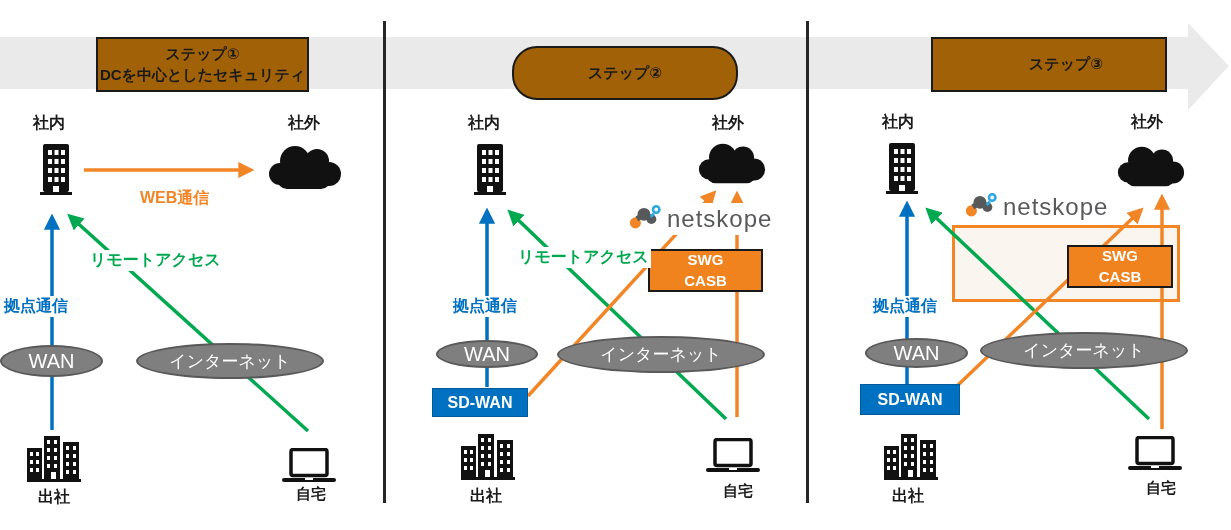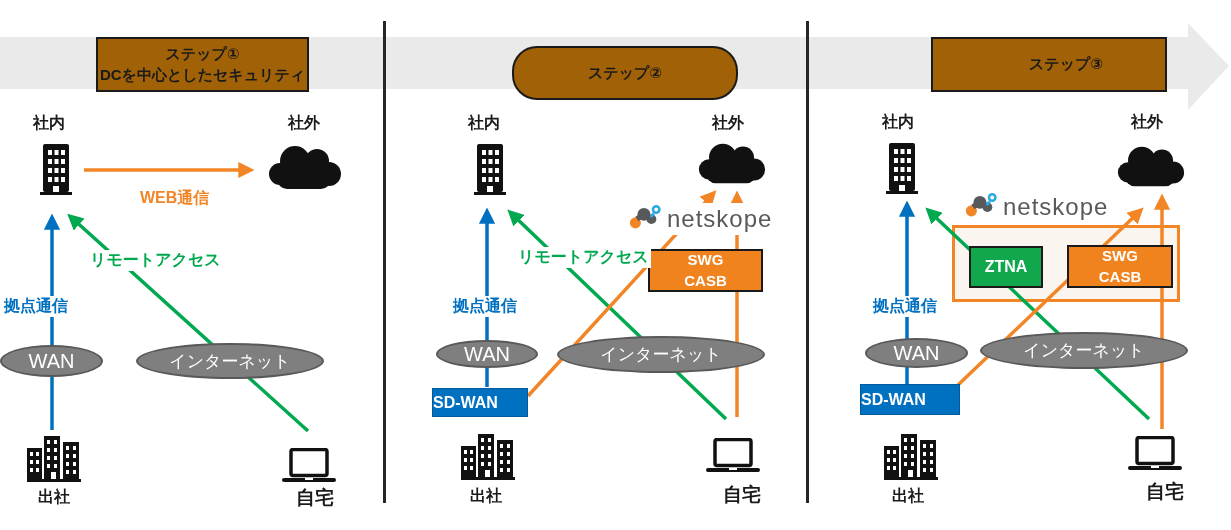--- a/index.html
+++ b/index.html
@@ -16,40 +16,40 @@
     display:flex;flex-direction:column;align-items:center;justify-content:center;
     font-weight:bold;font-size:15px;line-height:1.35;text-align:center;
   }
   
   #wires{position:absolute;left:0;top:0;z-index:1;}
   
   .jp-lbl{position:absolute;font-weight:bold;font-size:16px;z-index:2;background:#fff;padding:0 2px;white-space:nowrap;}
   .jp-lbl.blue{color:#0070C0;}
   .jp-lbl.green{color:#00A94F;}
   .jp-lbl.orange{color:#F28627;margin-top:47px;}
-  .jp-lbl.small{font-size:19px;}
+  .jp-lbl.small{font-size:15px;}
   .ellipse{
     position:absolute;border-radius:50%;background:#7F7F7F;border:2px solid #595959;
     display:flex;align-items:center;justify-content:center;color:#fff;z-index:2;box-sizing:border-box;
   }
   .ellipse.wan{font-size:20px;}
   .ellipse.inet{font-size:17px;}
   .orange-box{
     position:absolute;background:#F0831E;border:2px solid #1a1a1a;z-index:2;box-sizing:border-box;
     display:flex;flex-direction:column;align-items:center;justify-content:center;
     color:#fff;font-weight:bold;font-size:15px;line-height:1.35;
   }
   .green-box{
     position:absolute;background:#11A74D;border:2px solid #1a1a1a;z-index:2;box-sizing:border-box;
     display:flex;align-items:center;justify-content:center;
     color:#fff;font-weight:bold;font-size:16px;
   }
   .sdwan-box{
     position:absolute;background:#0070C0;border:1px solid #005A9B;z-index:2;box-sizing:border-box;
-    display:flex;align-items:center;color:#fff;font-weight:bold;font-size:16px;
+    display:flex;align-items:center;justify-content:center;color:#fff;font-weight:bold;font-size:16px;
   }
   .sse-container{
     position:absolute;background:#FAF6EF;border:3px solid #F28627;z-index:0;box-sizing:border-box;
   }
   .icon{position:absolute;z-index:2;line-height:0;}
   .netskope{
     position:absolute;z-index:2;background:#fff;display:flex;align-items:center;gap:6px;padding:1px 3px;
   }
   .netskope .wordmark{font-size:24px;color:#58595B;letter-spacing:1px;font-weight:400;line-height:1;}
 </style>
@@ -337,23 +337,20 @@
     <span><svg width="32" height="26" viewBox="0 0 30 24">
           <circle cx="6" cy="17.5" r="5.2" fill="#F28627"></circle>
           <rect x="7" y="9" width="9" height="5" fill="#58595B" transform="rotate(-35 11 12)"></rect>
           <circle cx="14" cy="9.5" r="6" fill="#58595B"></circle>
           <circle cx="21" cy="14" r="4.6" fill="#58595B"></circle>
           <circle cx="25.5" cy="5" r="3" fill="#fff" stroke="#2BA9E0" stroke-width="2.4"></circle>
           <rect x="20.5" y="8.2" width="2.6" height="4.5" fill="#2BA9E0" transform="rotate(40 21.8 10.4)"></rect>
         </svg></span>
     <span class="wordmark">netskope</span>
   </div>
-  <div class="green-box" style="left:969px;top:246px;width:74px;height:42px;">
-      <span>ZTNA</span>
-    </div>
   <div class="orange-box" style="left:1067px;top:245px;width:106px;height:43px;">
     <div>SWG</div>
     <div>CASB</div>
   </div>
   <div class="jp-lbl blue" style="left:871px;top:296px;">拠点通信</div>
   <div class="ellipse wan" style="left:865px;top:338px;width:103px;height:30px;">
       <span>WAN</span>
     </div>
   <div class="ellipse inet" style="left:980px;top:332px;width:208px;height:37px;">
       <span>インターネット</span>

